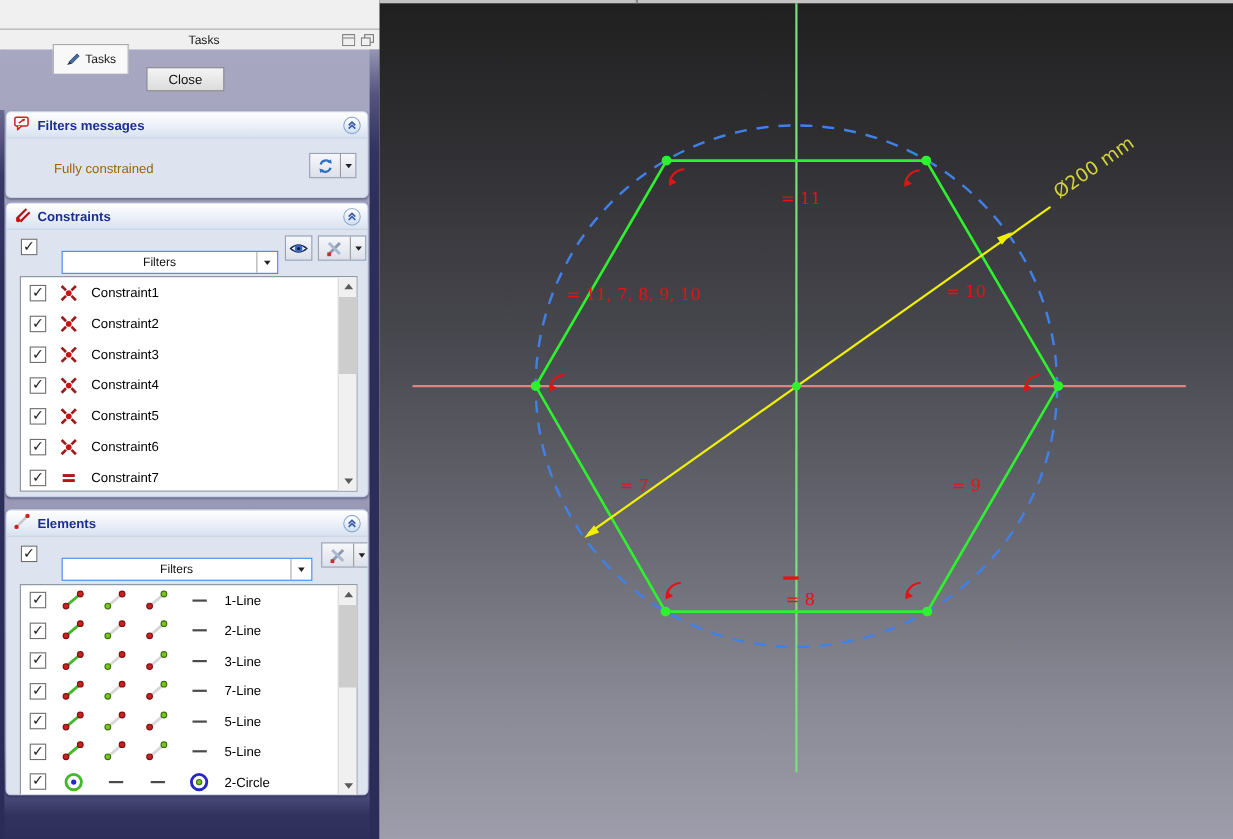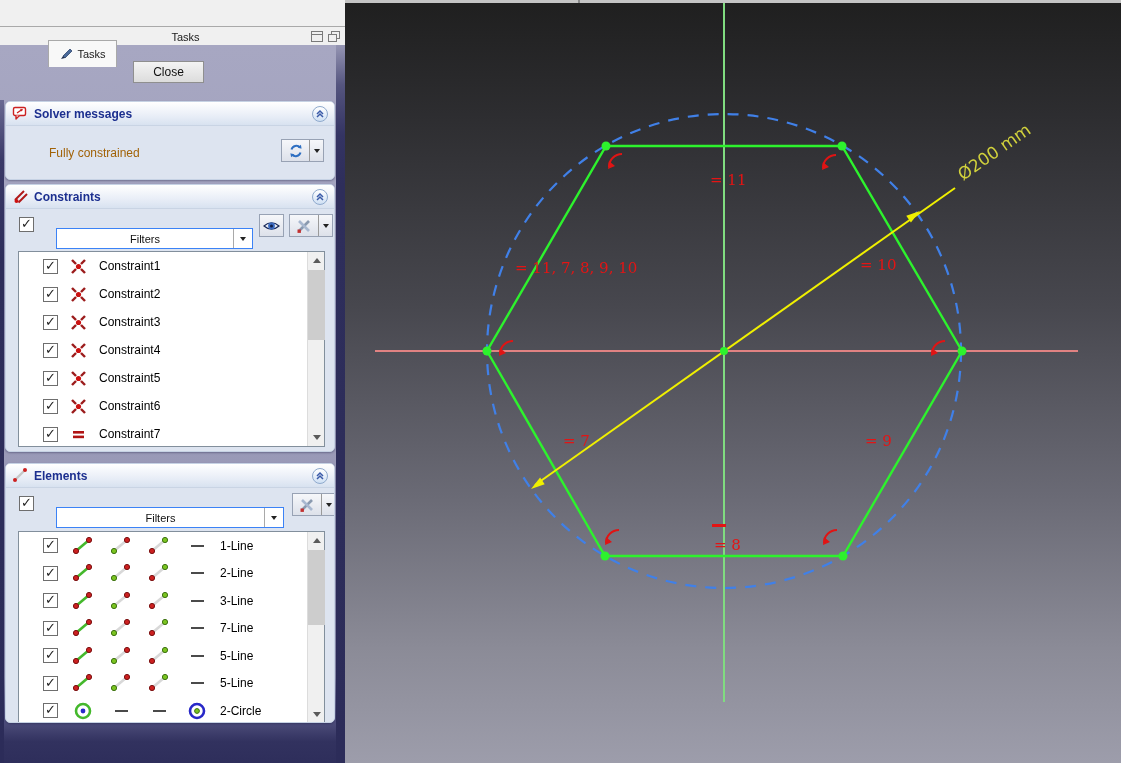--- a/index.html
+++ b/index.html
@@ -66,21 +66,21 @@
   #eye-btn .iconpart { width:100%; display:flex; align-items:center; justify-content:center; }
   .settings-btn { display:flex; }
   #constraints-settings { left:283px; width:44px; }
   #elements-settings { left:286px; width:44px; }
   .settings-btn .iconpart { width:28px; display:flex; align-items:center; justify-content:center; }
 
   .list-box { position:absolute; left:12px; background:#fff; border:1px solid #828f9c; }
   #constraints-list { top:66px; width:307px; height:196px; }
   #elements-list { top:67px; width:307px; height:193px; }
   .list-inner { position:absolute; left:0; top:0; right:17px; bottom:0; overflow:hidden; }
-  .list-row { display:flex; align-items:center; padding-left:24px; }
+  .list-row { display:flex; align-items:center; padding-left:8px; }
   #constraints-list .list-row { height:28px; }
   #elements-list .list-row { height:27.5px;text-align:right; }
   .list-row .checkbox { margin-right:12px; }
   .row-label { color:#000; font-size:12px; }
   .slot { width:26px; display:flex; align-items:center; justify-content:center; flex:none; }
   .slot + .slot { margin-left:12px; }
   .dash { width:13px; height:2px; background:#4a4a4a; }
   .cicon { margin-right:12px; flex:none; display:flex; }
   #elements-list .row-label { margin-left:10px; }
 
@@ -147,21 +147,21 @@
       <div class="section" id="solver-section">
         <div class="section-header">
           <span>
             <svg width="16" height="16" viewBox="0 0 16 16">
               <rect x="1.5" y="2.5" width="12" height="8" rx="1.5" fill="#ffffff" stroke="#cc2222" stroke-width="1.4"></rect>
               <path d="M4 10.5 L4 14 L7.5 10.5" fill="#ffffff" stroke="#cc2222" stroke-width="1.4" stroke-linejoin="round"></path>
               <path d="M5 8 L10 4.5" stroke="#cc2222" stroke-width="1.4" fill="none"></path>
               <polygon points="11,4 7.8,4.4 9.8,6.6" fill="#cc2222"></polygon>
             </svg>
           </span>
-          <span class="sec-title">Solver messages</span>
+          <span class="sec-title">Filters messages</span>
           <span class="collapse-btn">
             <svg width="10" height="10" viewBox="0 0 10 10">
                 <path d="M2 5 L5 2 L8 5 M2 8 L5 5 L8 8" fill="none" stroke="#3a5aa8" stroke-width="1.5"></path>
               </svg>
           </span>
         </div>
         <div id="solver-body">
           <span id="solver-status">Fully constrained</span>
           <div id="refresh-btn" class="tool-btn" style="position:absolute;">
             <span class="iconpart">

